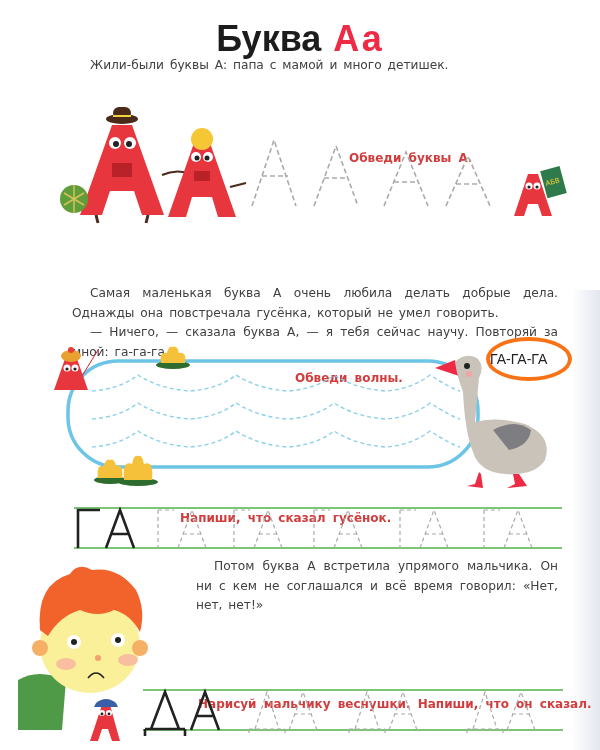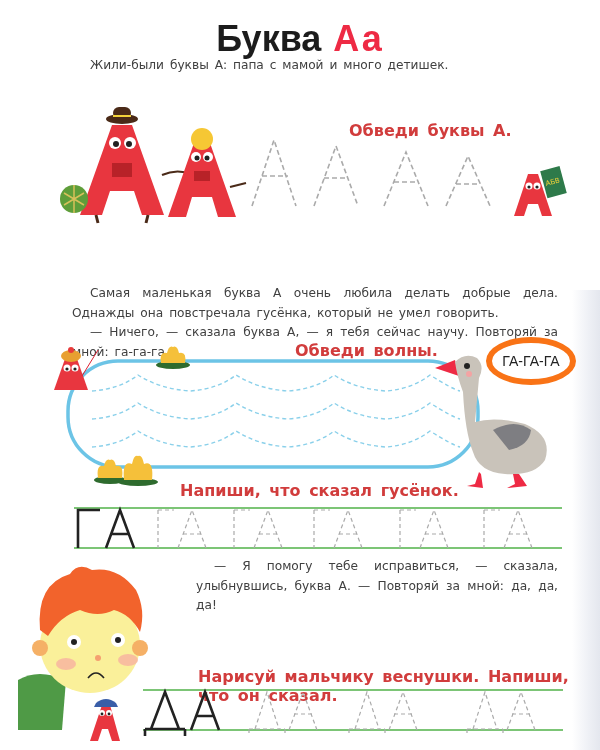--- a/index.html
+++ b/index.html
@@ -7,23 +7,23 @@
          font-family:"DejaVu Sans", sans-serif; color:#3a3a3a; }
   .page-edge { position:absolute; right:0; top:290px; width:28px; height:460px;
          background:linear-gradient(to right,#fff 0%,#eef0f5 60%,#e4e7ee 100%); }
   .abs { position:absolute; }
   .title { left:0; width:600px; top:18px; text-align:center; font-family:"Liberation Sans",sans-serif;
          font-weight:bold; font-size:36px; color:#1c1c1c; }
   .title .aa { color:#ee2a44; font-size:36px; margin-left:12px; letter-spacing:2px; }
   .para { font-size:12.2px; line-height:19.5px; color:#404040; word-spacing:2px; }
   .para p { margin:0; }
   .para .ind { text-indent:18px; }
-  .instr { font-size:16px; font-weight:bold; color:#d13c3c; word-spacing:3px; }
-  .bubble { left:486px; top:337px; width:78px; height:36px; border:6px solid #f97316; border-radius:50%;
-         background:#fff; font-family:"Liberation Sans",sans-serif; font-size:14px; text-align:center; line-height:36px; color:#222; }
+  .instr { font-size:12px; font-weight:bold; color:#d13c3c; word-spacing:3px;margin-top:30px; }
+  .bubble { left:486px; top:337px; width:78px; height:36px; border:4px solid #f97316; border-radius:50%;
+         background:#fff; font-family:"Liberation Sans",sans-serif; font-size:14px; line-height:36px; color:#222; }
   .guide { position:absolute; height:2px; background:#7cc576; }
   svg { position:absolute; overflow:visible; }
 </style>
 </head>
 <body>
 
 <div class="page-edge"></div>
 
 <div class="abs title">
   <span>Буква</span><span class="aa">Аа</span>
@@ -165,21 +165,21 @@
     <circle cx="56" cy="82" r="3" fill="#222"></circle>
   <circle cx="100" cy="80" r="7" fill="#fff"></circle>
     <circle cx="100" cy="80" r="3" fill="#222"></circle>
   <circle cx="80" cy="98" r="3" fill="#f5a070"></circle>
   <ellipse cx="48" cy="104" rx="10" ry="6" fill="#f7b1a0" opacity=".8"></ellipse>
   <ellipse cx="110" cy="100" rx="10" ry="6" fill="#f7b1a0" opacity=".8"></ellipse>
   <path d="M70 118 Q78 108 86 118" stroke="#222" stroke-width="1.6" fill="none"></path>
 </svg>
 
 <div class="abs para" style="left:196px;top:557px;width:362px;text-align:justify;">
-  <p class="ind">— Я помогу тебе исправиться, — сказала, улыбнувшись, буква А. — Повторяй за мной: да, да, да!</p>
+  <p class="ind">Потом буква А встретила упрямого мальчика. Он ни с кем не соглашался и всё время говорил: «Нет, нет, нет!»</p>
 </div>
 
 <div class="abs instr" style="left:198px;top:667px;">Нарисуй мальчику веснушки. Напиши, что он сказал.</div>
 
 <svg style="left:88px;top:695px;" width="34" height="50" viewBox="0 0 34 50">
   <path d="M2 46 L14 10 L22 10 L32 46 L24 46 L20 34 L14 34 L10 46 Z" fill="#e8363f"></path>
   <path d="M8 8 Q18 0 28 8 L30 12 L6 12 Z" fill="#3a5ea8"></path>
   <circle cx="14" cy="18" r="3" fill="#fff"></circle>
     <circle cx="21" cy="18" r="3" fill="#fff"></circle>
   <circle cx="14" cy="19" r="1.4" fill="#222"></circle>

